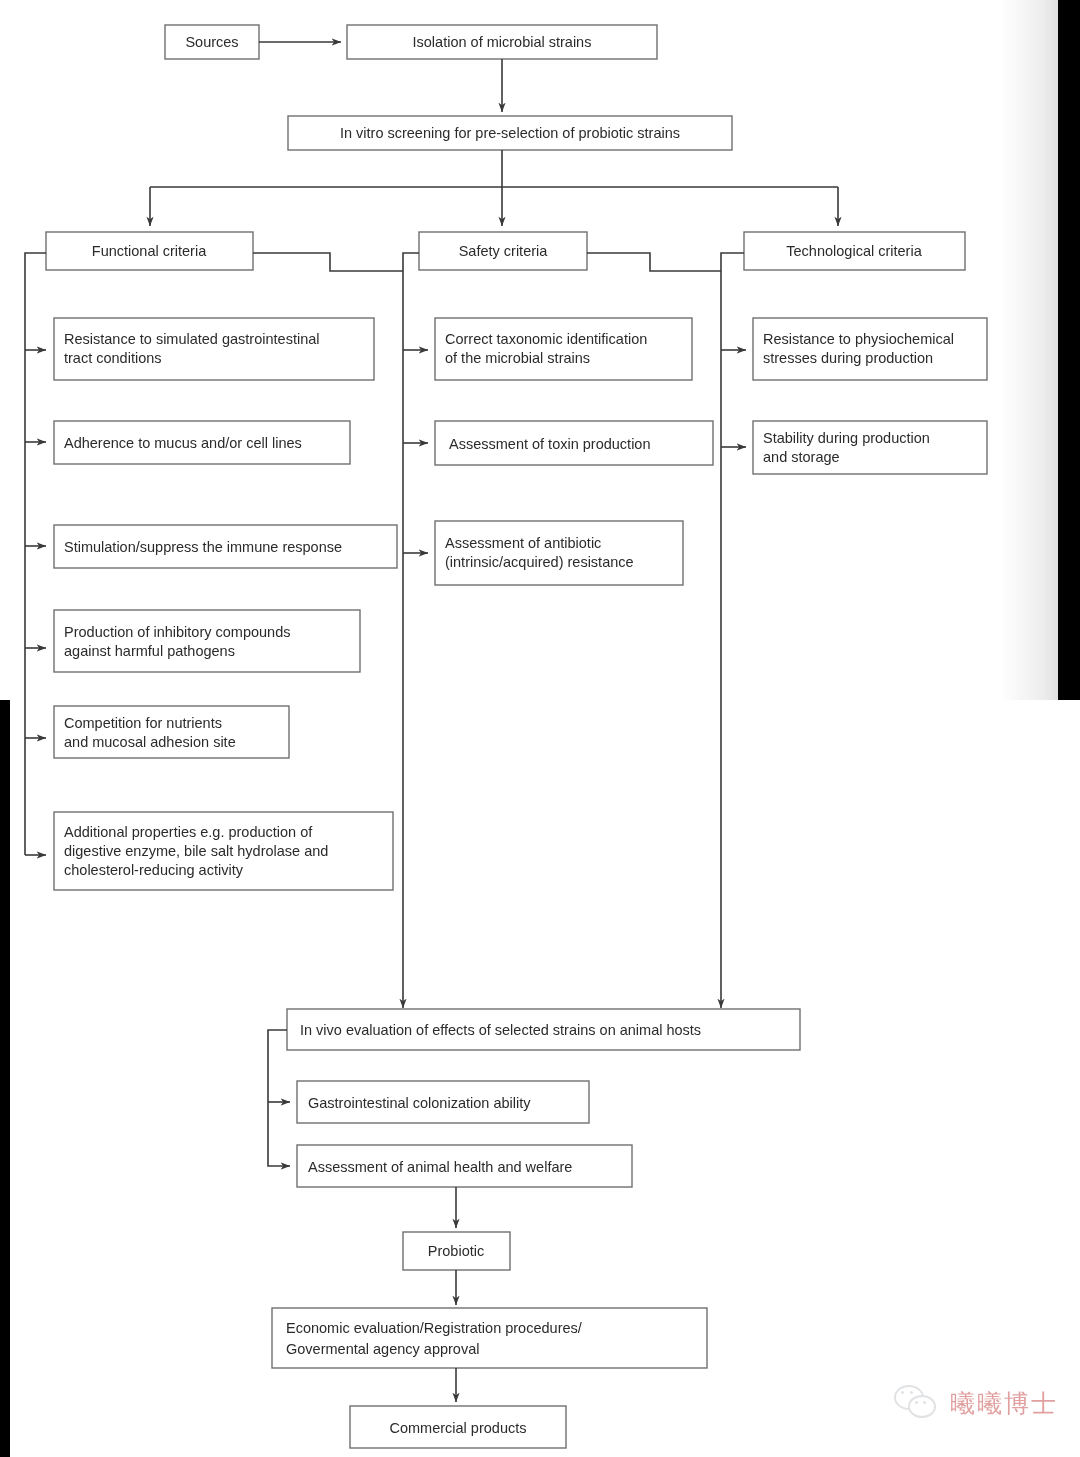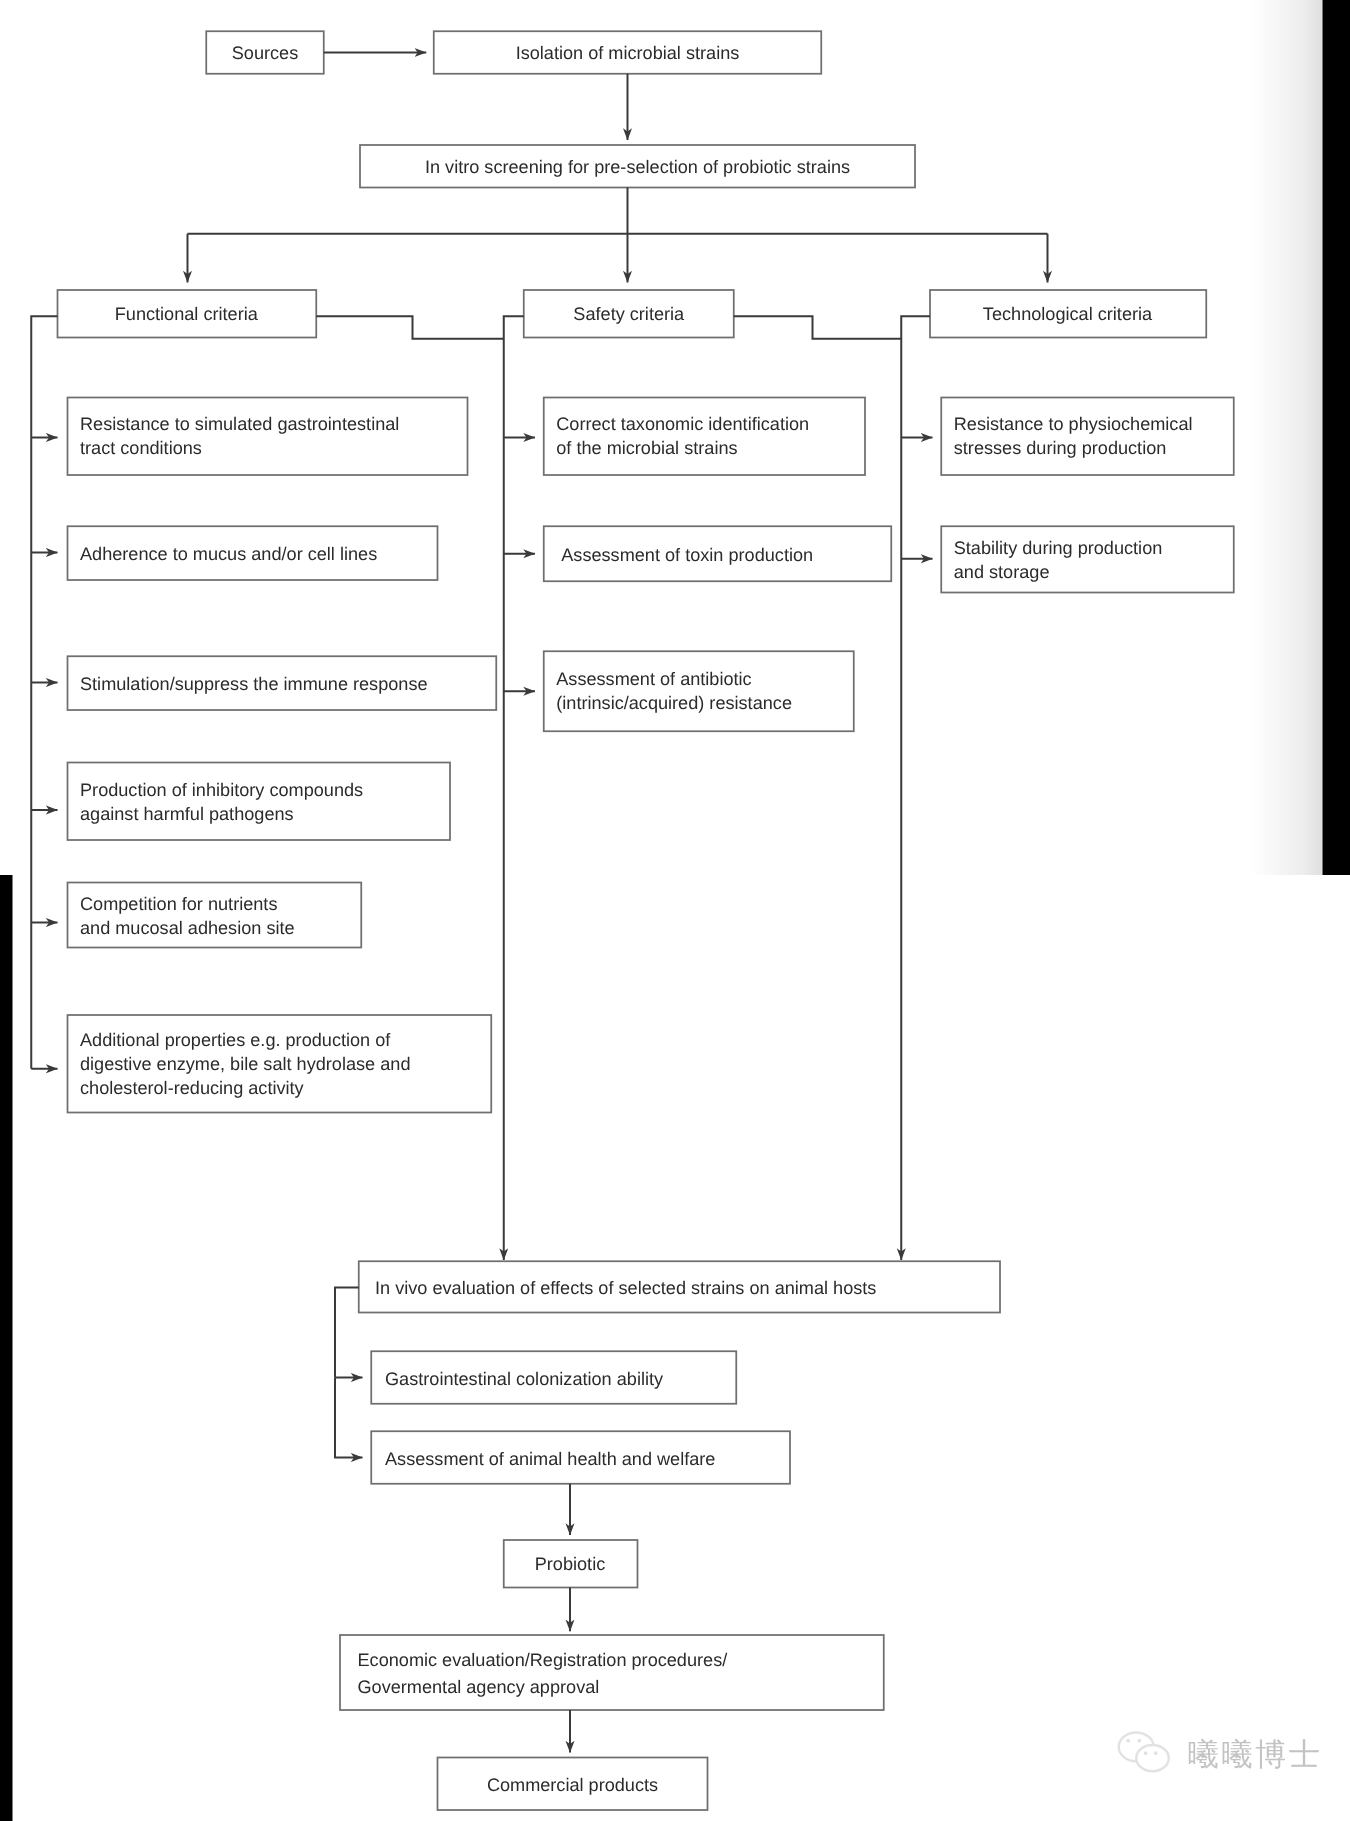--- a/index.html
+++ b/index.html
@@ -7,21 +7,21 @@
        font-family:"Liberation Sans","DejaVu Sans",sans-serif;}
   #canvas{position:absolute;left:0;top:0;width:1080px;height:1457px;}
   .band{position:absolute;background:#000;}
   #band-left{left:0;top:700px;width:10px;height:757px;}
   #band-right{right:0;top:0;width:22px;height:700px;}
   #page-white{position:absolute;left:10px;top:0;width:1048px;height:1457px;background:#fff;}
   #softshade{position:absolute;left:1000px;top:0;width:58px;height:700px;
              background:linear-gradient(to right,rgba(255,255,255,0) 0%,rgba(0,0,0,0.07) 75%,rgba(0,0,0,0.13) 100%);}
   .wm{position:absolute;right:22px;bottom:36px;display:flex;align-items:center;gap:10px;
       opacity:.42;color:#9aa0a6;user-select:none;}
-  .wm-text{font-size:25px;letter-spacing:2px;color:#737373;
+  .wm-text{font-size:25px;letter-spacing:2px;color:#b91c1c;
            font-family:"DejaVu Sans","Liberation Sans",sans-serif;}
   .wm-icon{width:46px;height:36px;position:relative;}
   .wm-icon .b1,.wm-icon .b2{position:absolute;border:2.5px solid #b6bbc1;border-radius:50%;}
   .wm-icon .b1{left:0;top:0;width:26px;height:21px;}
   .wm-icon .b2{left:14px;top:10px;width:24px;height:19px;background:#fff;}
   .wm-icon .d{position:absolute;width:3px;height:3px;background:#b6bbc1;border-radius:50%;}
   svg text{fill:#2b2b2b;font-family:"Liberation Sans","DejaVu Sans",sans-serif;}
   svg .bx{fill:#ffffff;stroke:#6f6f6f;stroke-width:1.4;}
   svg .ln{stroke:#3a3a3a;stroke-width:1.6;fill:none;}
 </style>

